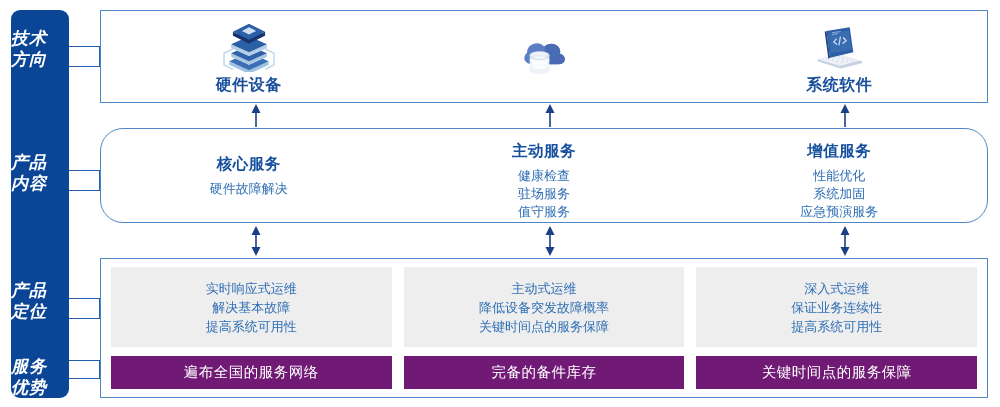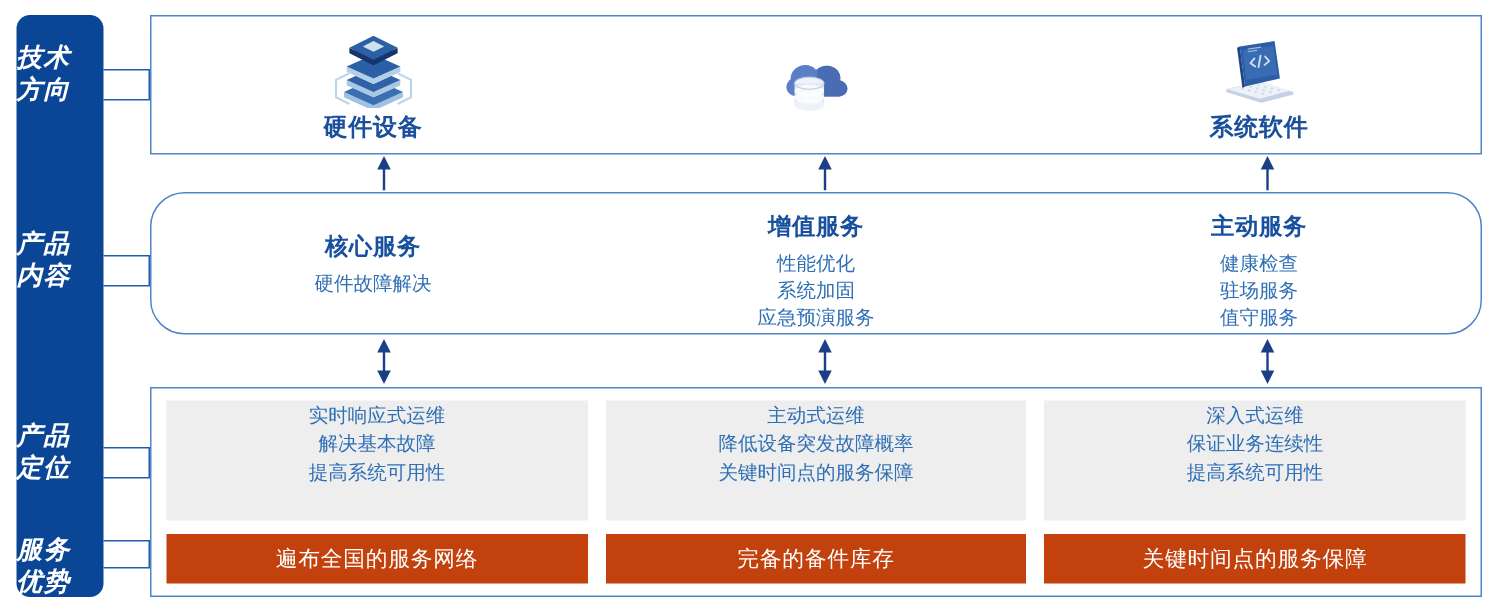--- a/index.html
+++ b/index.html
@@ -149,30 +149,31 @@
     display: flex;
     flex-direction: column;
     gap: 9px;
   }
   .gray-card {
     background: #eeeeee;
     flex: 1;
     display: flex;
     flex-direction: column;
     align-items: center;
+    justify-content: center;
     text-align: center;
   }
   .gray-line {
     color: #2f6fb5;
     font-size: 13px;
     line-height: 19px;
   }
   .blue-bar {
     height: 33px;
-    background: #c2410c;
+    background: #701a75;
     color: #ffffff;
     font-size: 14.5px;
     display: flex;
     align-items: center;
     justify-content: center;
     letter-spacing: 0.5px;
   }
 
   
   .arrow {
@@ -324,31 +325,31 @@
 
   <div class="section-box" id="box-content">
     <div class="content-row">
 
       <div class="content-col center-block">
         <div class="content-title">核心服务</div>
         <div class="content-item">硬件故障解决</div>
       </div>
 
       <div class="content-col top-block">
+        <div class="content-title">主动服务</div>
+        <div class="content-item">健康检查</div>
+        <div class="content-item">驻场服务</div>
+        <div class="content-item">值守服务</div>
+      </div>
+
+      <div class="content-col top-block">
         <div class="content-title">增值服务</div>
         <div class="content-item">性能优化</div>
         <div class="content-item">系统加固</div>
         <div class="content-item">应急预演服务</div>
-      </div>
-
-      <div class="content-col top-block">
-        <div class="content-title">主动服务</div>
-        <div class="content-item">健康检查</div>
-        <div class="content-item">驻场服务</div>
-        <div class="content-item">值守服务</div>
       </div>
 
     </div>
   </div>
 
   <svg class="arrow" style="left:249px; top:226px; height:30px;" viewBox="0 0 14 30">
     <line x1="7" y1="6" x2="7" y2="24" stroke="#1a3f87" stroke-width="1.6"></line>
     <polygon points="7,0 11.5,9 2.5,9" fill="#1a3f87"></polygon>
     <polygon points="7,30 11.5,21 2.5,21" fill="#1a3f87"></polygon>
   </svg>

